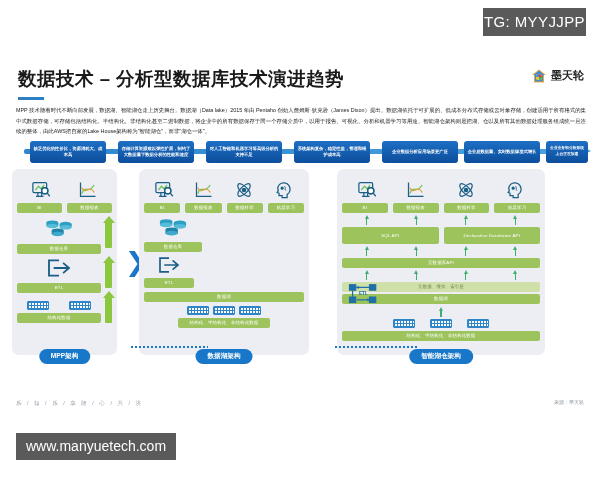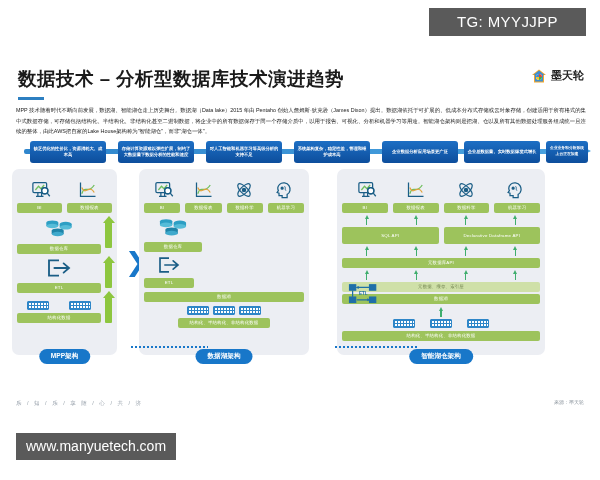--- a/index.html
+++ b/index.html
@@ -8,21 +8,21 @@
     background: #ffffff;
     font-family: "Liberation Sans", "DejaVu Sans", sans-serif;
     position: relative; overflow: hidden;
   }
 
   
   .tg-badge {
     position: absolute; top: 8px; right: 14px;
     background: #5a5a5a; color: #ffffff;
     font-size: 15px; letter-spacing: .4px;
-    padding: 5px 28px 6px;
+    padding: 5px 1px 6px;
     z-index: 40;
   }
 
   
   .slide {
     position: absolute; left: 0; top: 56px;
     width: 600px; height: 355px;
     background: #ffffff;
   }
 

